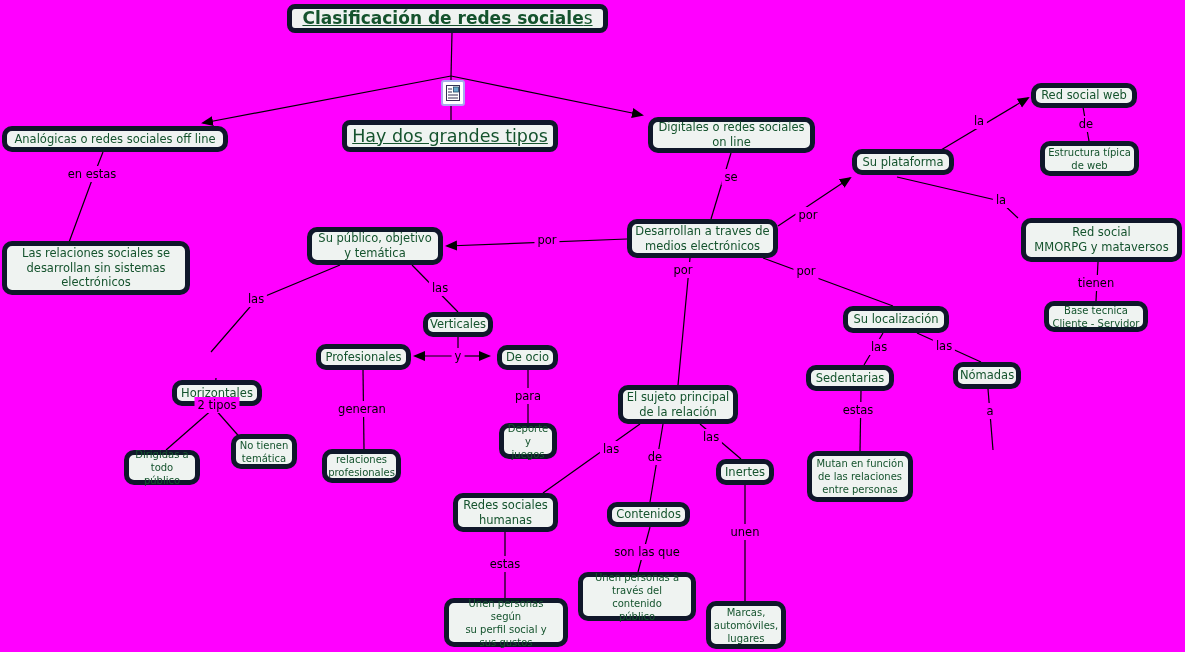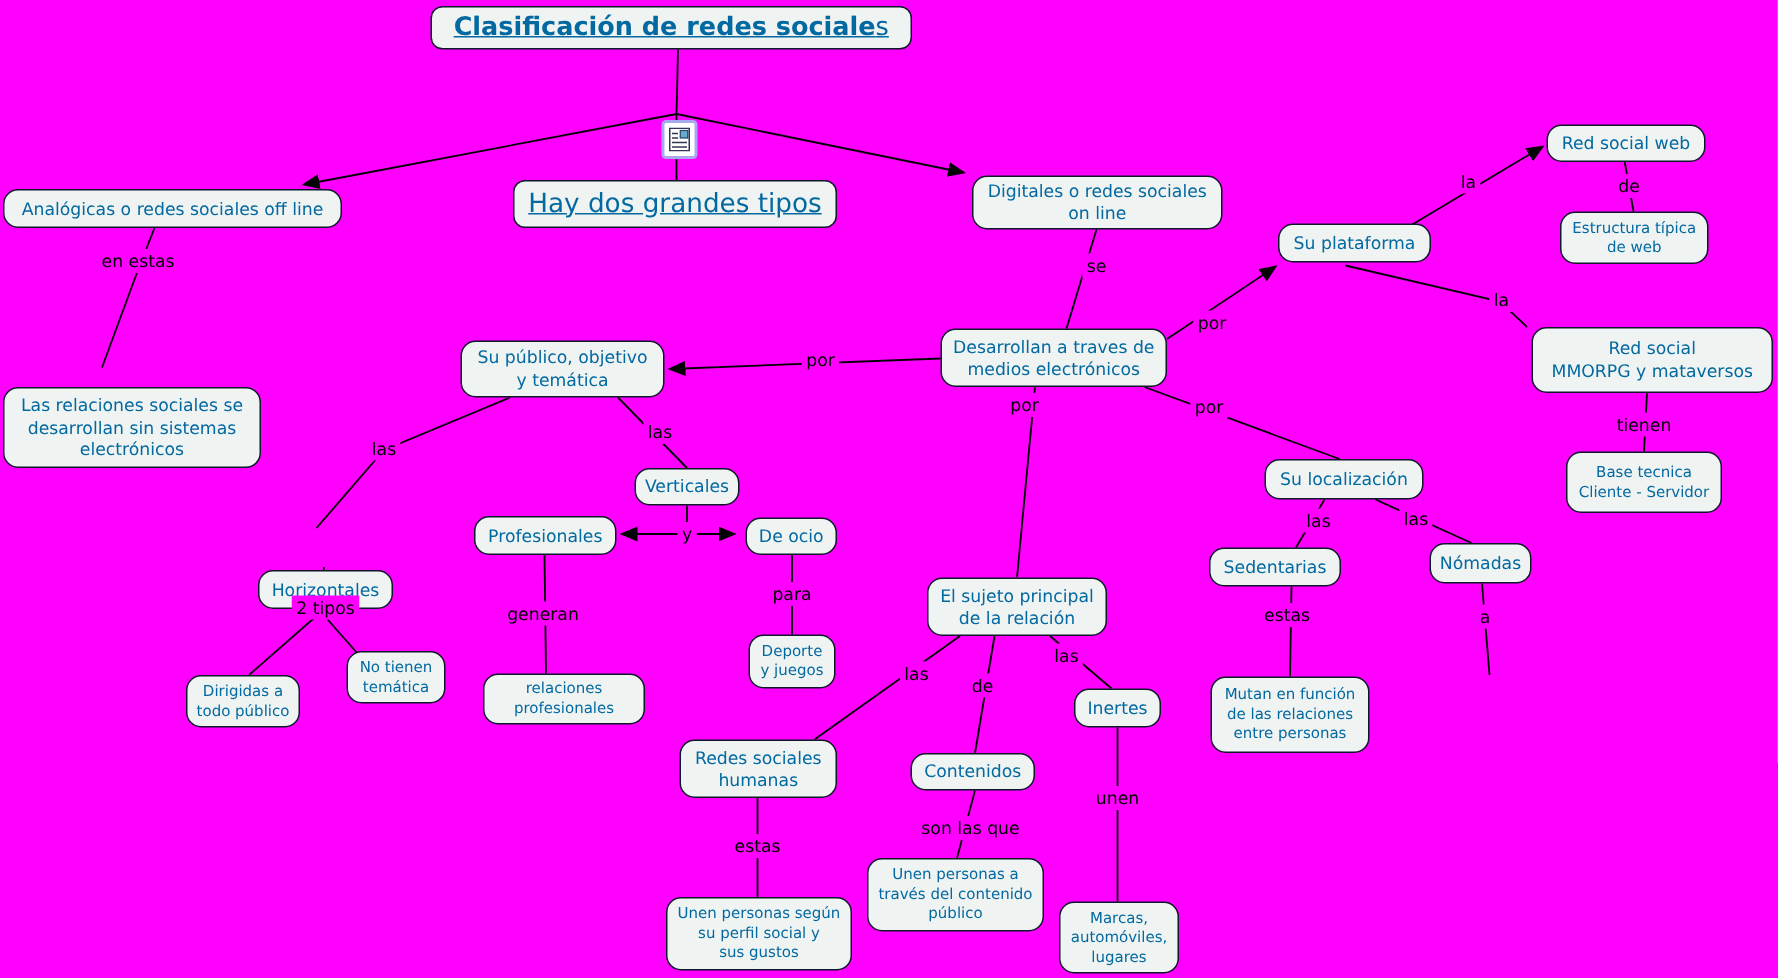--- a/index.html
+++ b/index.html
@@ -7,23 +7,23 @@
     position:relative;
     width:1185px;height:652px;
     background:#ff00ff;
     overflow:hidden;
     font-family:"DejaVu Sans", sans-serif;
   }
   #edges{position:absolute;left:0;top:0;z-index:1;}
   #edges line, #edges polyline{stroke:#000;stroke-width:1.2;fill:none;}
   .node{
     position:absolute;z-index:2;box-sizing:border-box;
-    background:#eff3f1;border:1px solid #0f172a;border-radius:10px;
+    background:#eff3f1;border:5px solid #0f172a;border-radius:10px;
     display:flex;align-items:center;justify-content:center;
-    text-align:center;color:#0369a1;white-space:pre-line;
+    text-align:center;color:#14532d;white-space:pre-line;
     line-height:1.3;padding:1px 3px;
   }
   .fs-m{font-size:11.5px;}
   .fs-s{font-size:10px;}
   .title-node{font-size:17px;font-weight:bold;border-radius:8px;}
   .title-node span{text-decoration:underline;}
   .title-node .t-suffix{font-weight:normal;}
   .hay-node{font-size:17.5px;border-radius:8px;}
   .hay-node span{text-decoration:underline;}
   .lbl{
@@ -82,48 +82,48 @@
     <line x1="917" y1="333" x2="981" y2="362"></line>
     <line x1="861" y1="391" x2="860" y2="451"></line>
     <line x1="988" y1="389" x2="993" y2="450"></line>
   </svg>
 
   <div class="node title-node" style="left:287px;top:4px;width:321px;height:29px;">
     <span class="t-main">Clasificación de redes sociale</span><span class="t-suffix">s</span>
   </div>
   <div class="node hay-node" style="left:342px;top:120px;width:216px;height:32px;"><span>Hay dos grandes tipos</span></div>
   <div class="node fs-m" style="left:2px;top:126px;width:226px;height:26px;">Analógicas o redes sociales off line</div>
-  <div class="node fs-m" style="left:2px;top:258px;width:172px;height:54px;">Las relaciones sociales se
+  <div class="node fs-m" style="left:2px;top:241px;width:188px;height:54px;">Las relaciones sociales se
 desarrollan sin sistemas
 electrónicos</div>
   <div class="node fs-m" style="left:648px;top:117px;width:167px;height:36px;">Digitales o redes sociales
 on line</div>
   <div class="node fs-m" style="left:852px;top:149px;width:102px;height:26px;">Su plataforma</div>
   <div class="node fs-m" style="left:1031px;top:83px;width:106px;height:25px;">Red social web</div>
   <div class="node fs-s" style="left:1040px;top:141px;width:99px;height:35px;">Estructura típica
 de web</div>
   <div class="node fs-m" style="left:1021px;top:218px;width:161px;height:44px;">Red social
 MMORPG y mataversos</div>
-  <div class="node fs-s" style="left:1044px;top:301px;width:104px;height:41px;">Base tecnica
+  <div class="node fs-s" style="left:1044px;top:301px;width:104px;height:31px;">Base tecnica
 Cliente - Servidor</div>
   <div class="node fs-m" style="left:627px;top:219px;width:151px;height:39px;">Desarrollan a traves de
 medios electrónicos</div>
   <div class="node fs-m" style="left:307px;top:227px;width:136px;height:38px;">Su público, objetivo
 y temática</div>
   <div class="node fs-m" style="left:423px;top:312px;width:70px;height:25px;">Verticales</div>
   <div class="node fs-m" style="left:172px;top:352px;width:90px;height:26px;margin-top:28px;">Horizontales</div>
   <div class="node fs-m" style="left:316px;top:344px;width:95px;height:26px;">Profesionales</div>
   <div class="node fs-m" style="left:497px;top:345px;width:61px;height:25px;">De ocio</div>
   <div class="node fs-s" style="left:499px;top:423px;width:58px;height:36px;">Deporte
 y juegos</div>
   <div class="node fs-s" style="left:124px;top:450px;width:76px;height:35px;">Dirigidas a
 todo público</div>
   <div class="node fs-s" style="left:231px;top:434px;width:66px;height:35px;">No tienen
 temática</div>
-  <div class="node fs-s" style="left:322px;top:449px;width:108px;height:34px;">relaciones
+  <div class="node fs-s" style="left:322px;top:449px;width:79px;height:34px;">relaciones
 profesionales</div>
   <div class="node fs-m" style="left:618px;top:385px;width:120px;height:39px;">El sujeto principal
 de la relación</div>
   <div class="node fs-m" style="left:453px;top:493px;width:105px;height:39px;">Redes sociales
 humanas</div>
   <div class="node fs-m" style="left:607px;top:502px;width:83px;height:25px;">Contenidos</div>
   <div class="node fs-m" style="left:716px;top:459px;width:58px;height:26px;">Inertes</div>
   <div class="node fs-s" style="left:444px;top:598px;width:124px;height:49px;">Unen personas según
 su perfil social y
 sus gustos</div>

